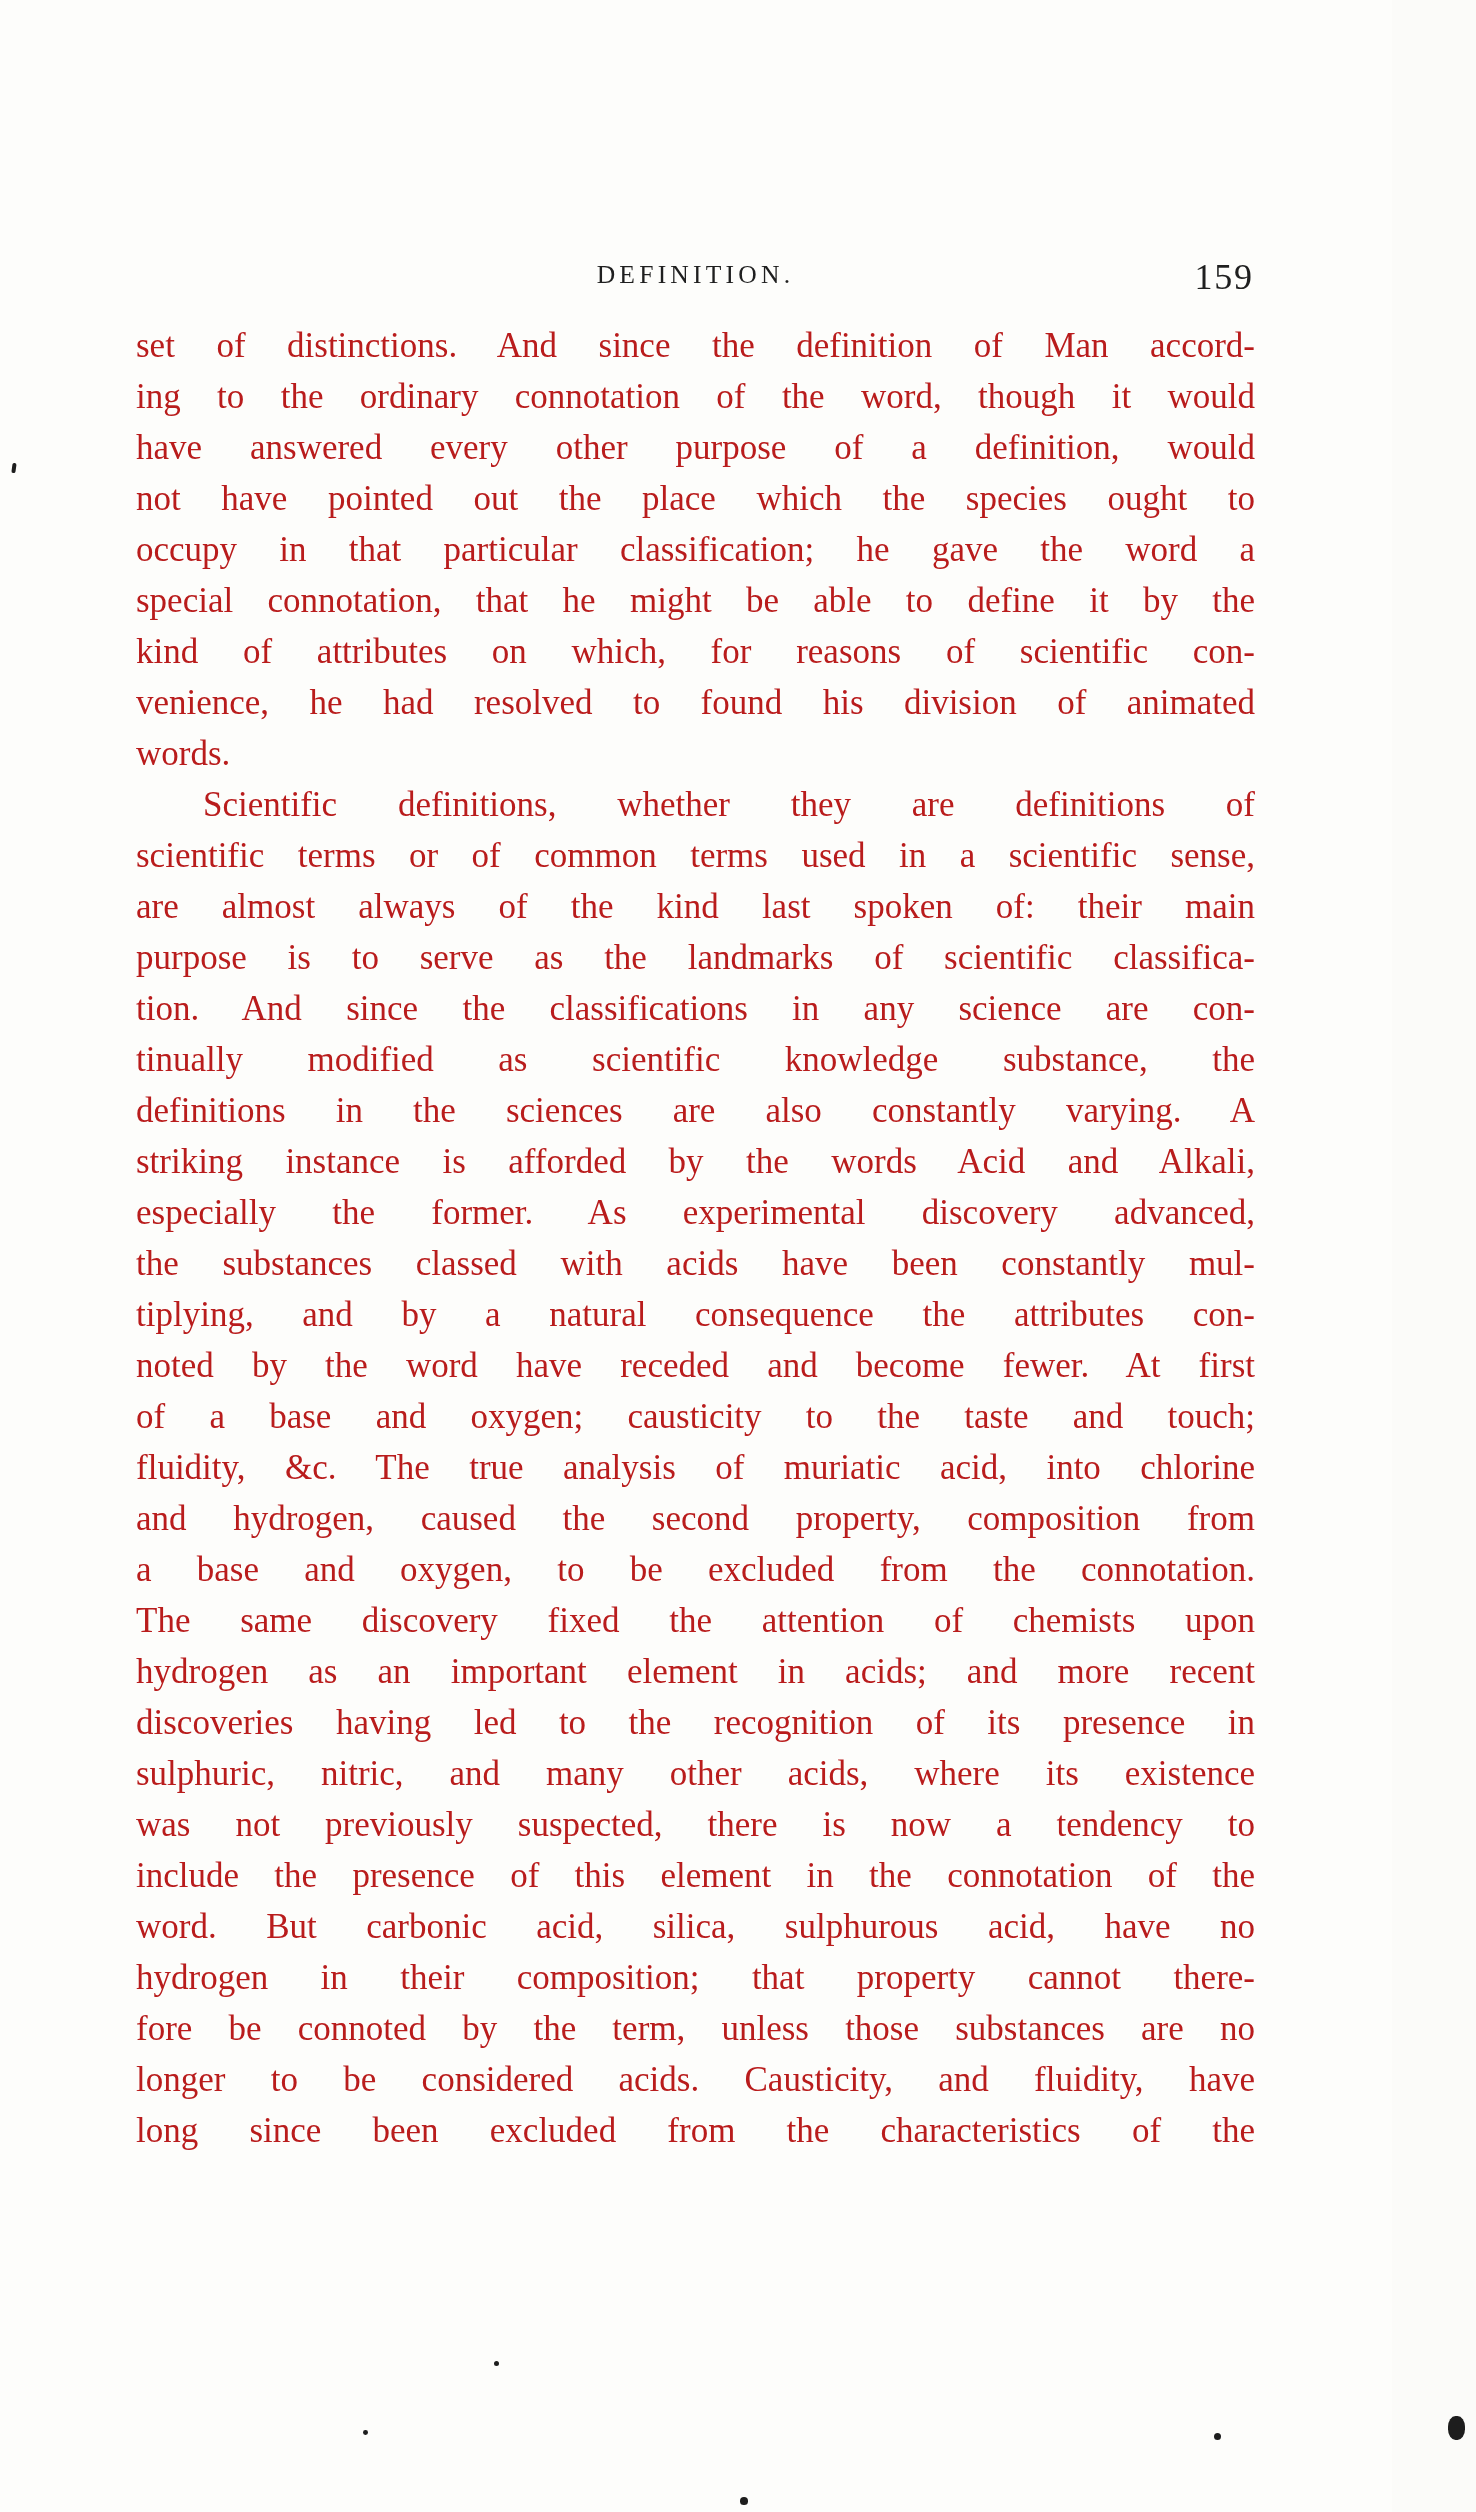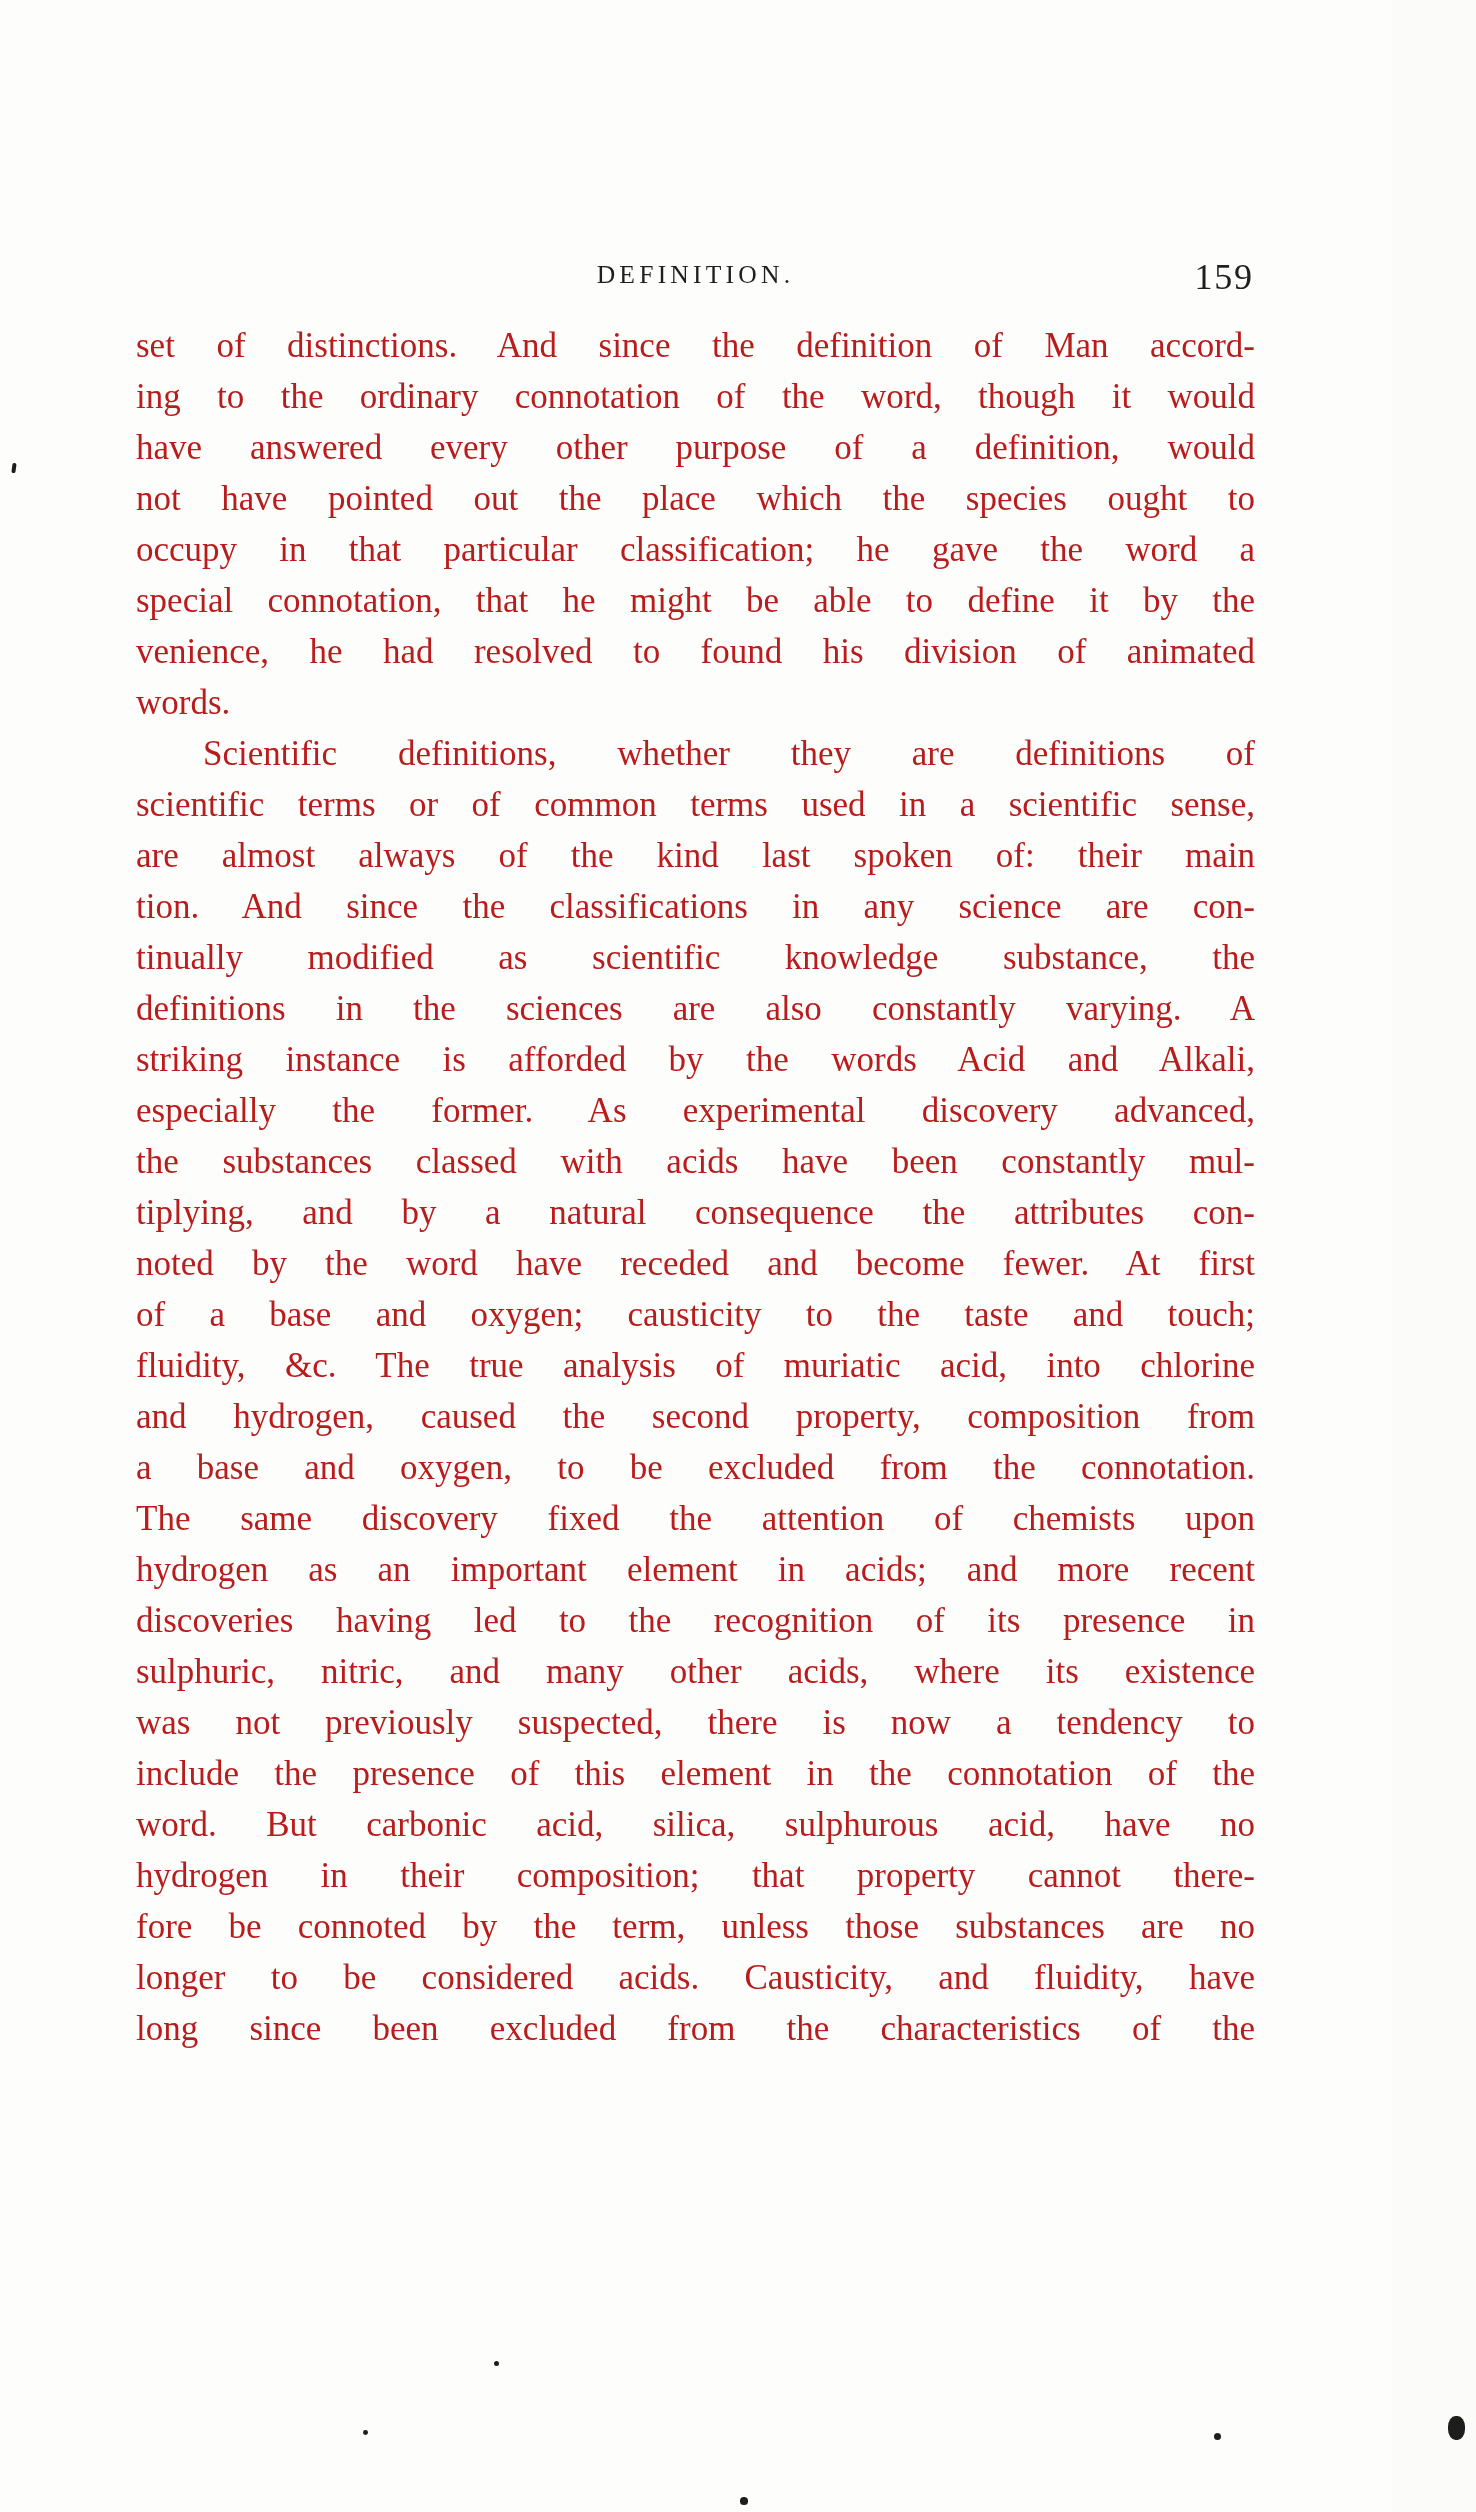--- a/index.html
+++ b/index.html
@@ -113,27 +113,29 @@
   </header>
 
   <main class="text-block" id="paragraphs">
       <div class="paragraph">
         <div class="line">set of distinctions.  And since the definition of Man accord-</div>
         <div class="line">ing to the ordinary connotation of the word, though it would</div>
         <div class="line">have answered every other purpose of a definition, would</div>
         <div class="line">not have pointed out the place which the species ought to</div>
         <div class="line">occupy in that particular classification; he gave the word a</div>
         <div class="line">special connotation, that he might be able to define it by the</div>
+        <div class="line">kind of attributes on which, for reasons of scientific con-</div>
         <div class="line">venience, he had resolved to found his division of animated</div>
         <div class="line line-last">words.</div>
       </div>
       <div class="paragraph">
         <div class="line line-indent">Scientific definitions, whether they are definitions of</div>
         <div class="line">scientific terms or of common terms used in a scientific sense,</div>
         <div class="line">are almost always of the kind last spoken of: their main</div>
+        <div class="line">purpose is to serve as the landmarks of scientific classifica-</div>
         <div class="line">tion.  And since the classifications in any science are con-</div>
         <div class="line">tinually modified as scientific knowledge substance, the</div>
         <div class="line">definitions in the sciences are also constantly varying.  A</div>
         <div class="line">striking instance is afforded by the words Acid and Alkali,</div>
         <div class="line">especially the former.  As experimental discovery advanced,</div>
         <div class="line">the substances classed with acids have been constantly mul-</div>
         <div class="line">tiplying, and by a natural consequence the attributes con-</div>
         <div class="line">noted by the word have receded and become fewer.  At first</div>
         <div class="line">of a base and oxygen; causticity to the taste and touch;</div>
         <div class="line">fluidity, &amp;c.  The true analysis of muriatic acid, into chlorine</div>

